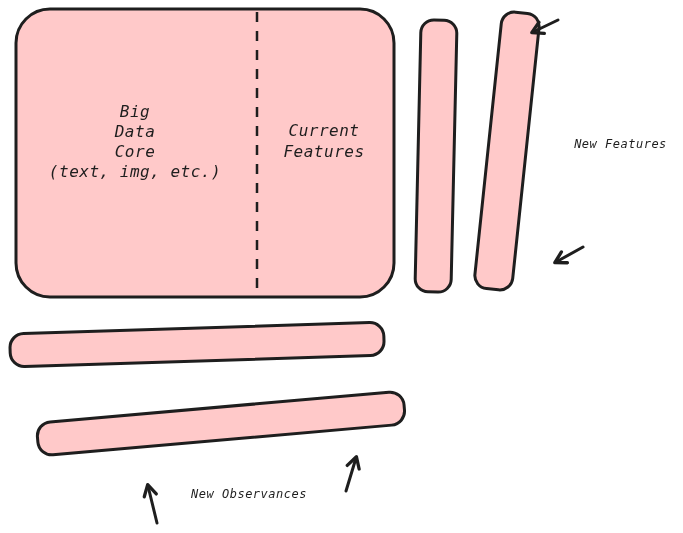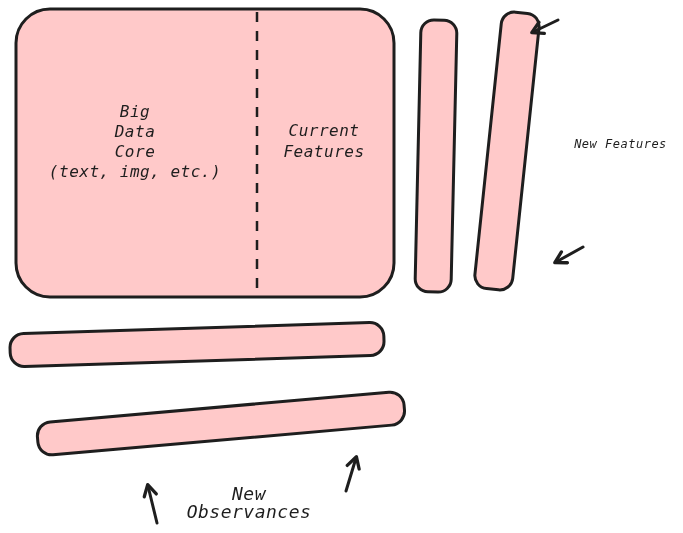--- a/index.html
+++ b/index.html
@@ -64,21 +64,21 @@
     left: 558px;
     top: 135px;
     width: 125px;
     font-size: 12px;
     line-height: 18px;
   }
   .label-new-observances {
     left: 168px;
     top: 485px;
     width: 162px;
-    font-size: 18px;
+    font-size: 12px;
     line-height: 18px;
   }
 </style>
 </head>
 <body>
 
 <div class="canvas">
 
   <svg class="shapes-svg" viewBox="0 0 683 533" xmlns="http://www.w3.org/2000/svg">
     <defs>

